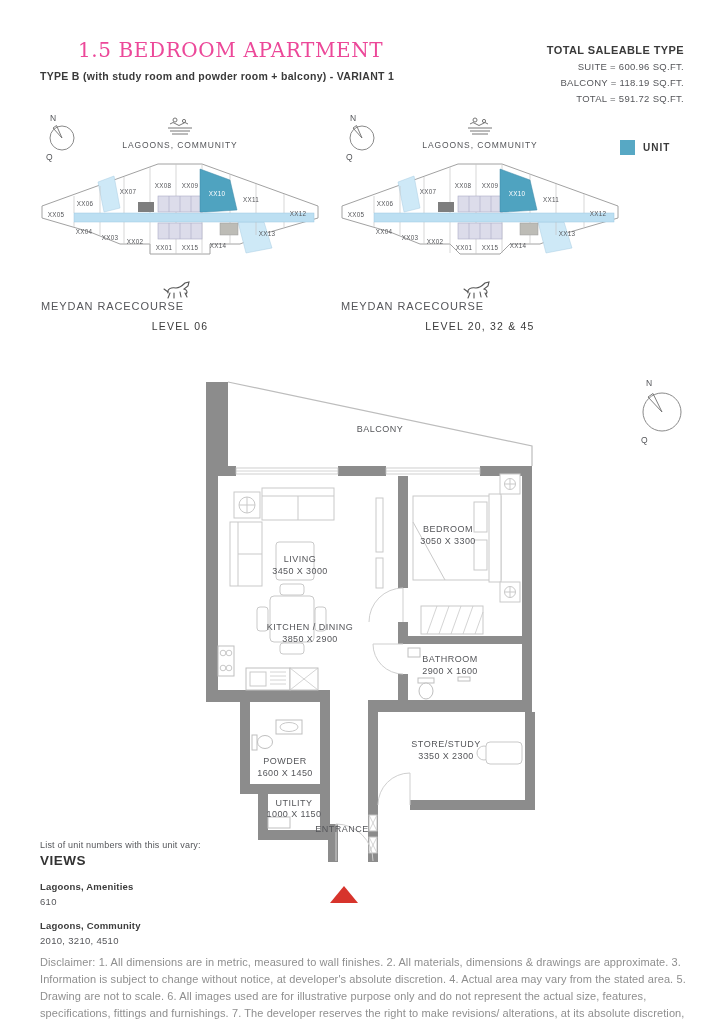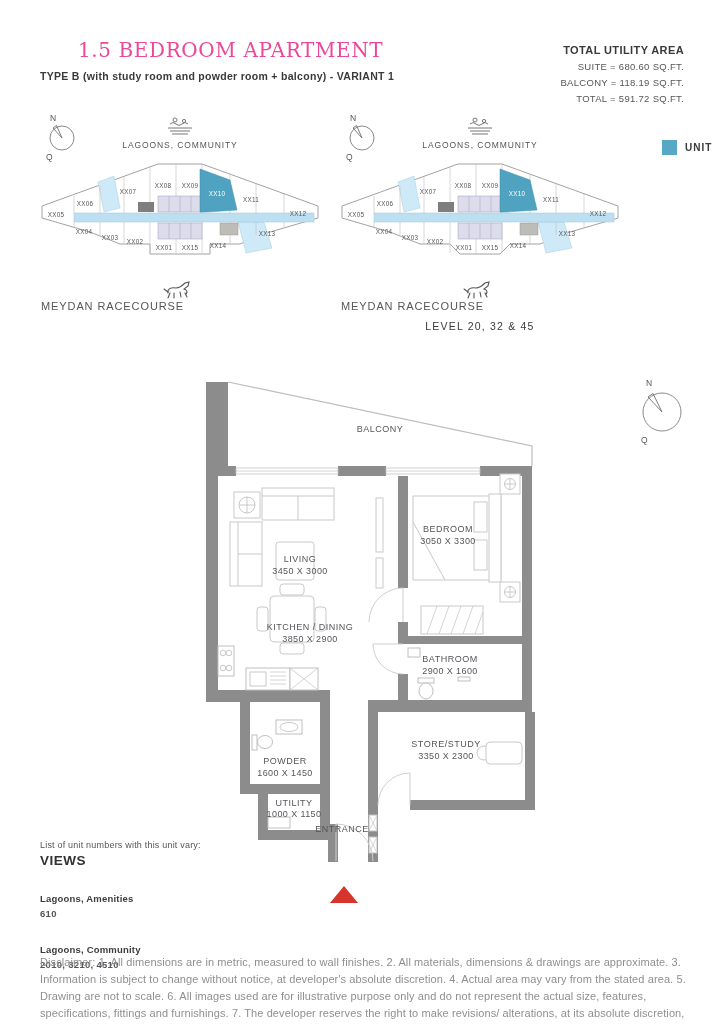--- a/index.html
+++ b/index.html
@@ -30,58 +30,58 @@
   .kp-unit{fill:#4fa3c0;stroke:#3d89a8;stroke-width:.5;}
   .kp-core{fill:#dcdcea;stroke:#ababc6;stroke-width:.6;}
   .kp-core-l{stroke:#ababc6;stroke-width:.6;}
   .kp-gray-dark{fill:#7e7e7e;}
   .kp-gray{fill:#bdbcb6;stroke:#9a9a9a;stroke-width:.5;}
   .kp-txt{font-size:6.3px;fill:#55565a;letter-spacing:.3px;text-anchor:middle;}
   .compass-txt{font-size:8.5px;fill:#55565a;}
   .compass-c{fill:none;stroke:#8a8a8a;stroke-width:1;}
   .compass-n{stroke:#6f6f6f;stroke-width:.9;fill:none;}
   
-  #legend{left:662px;top:140px;display:flex;align-items:center;gap:8px;}
+  #legend{left:620px;top:140px;display:flex;align-items:center;gap:8px;}
   #legend-swatch{width:15px;height:15px;background:#57a8c4;}
   #legend-label{font-size:10px;font-weight:bold;letter-spacing:1px;color:#3a3a3a;}
   
   #floorplan{left:200px;top:372px;}
   #fp-compass{left:620px;top:374px;}
   .wall{fill:#8c8c8c;}
   .thin{fill:none;stroke:#bdbdbd;stroke-width:1.2;}
   .furn{fill:#ffffff;stroke:#c9c9c9;stroke-width:1;}
   .furn-l{stroke:#c9c9c9;stroke-width:1;fill:none;}
   .fix{fill:#ffffff;stroke:#bfbfbf;stroke-width:1;}
   .door{fill:none;stroke:#cfcfcf;stroke-width:1;}
   .win{fill:#ffffff;stroke:#c2c2c2;stroke-width:.8;}
   .hatch{stroke:#c9c9c9;stroke-width:.8;}
   .room-n{font-size:9px;fill:#55565a;letter-spacing:.5px;text-anchor:middle;}
   .room-d{font-size:9px;fill:#55565a;letter-spacing:.4px;text-anchor:middle;}
   .tri{fill:#d7342c;}
   
   #unit-list{left:40px;top:840px;}
   #ul-intro{font-size:9px;color:#55565a;letter-spacing:.2px;}
   #ul-heading{margin-top:3px;font-size:13.5px;font-weight:bold;letter-spacing:.5px;color:#333;}
-  .ul-view{margin-top:25px;font-size:9.5px;font-weight:bold;color:#3c3c3c;letter-spacing:.2px;}
-  .ul-units{margin-top:4px;font-size:9.5px;color:#55565a;letter-spacing:.3px;font-weight:bold;}
+  .ul-view{margin-top:13px;font-size:9.5px;font-weight:bold;color:#3c3c3c;letter-spacing:.2px;}
+  .ul-units{margin-top:4px;font-size:9.5px;color:#55565a;letter-spacing:.3px;}
   
   #disclaimer{left:40px;top:954px;width:650px;font-size:11px;line-height:1.55;color:#8f8f8f;letter-spacing:.1px;}
   svg text{font-family:"Liberation Sans",sans-serif;}
 </style>
 </head>
 <body>
 
 <div id="page">
 
   <div class="abs" id="title">1.5 BEDROOM APARTMENT</div>
   <div class="abs" id="subtitle">TYPE B (with study room and powder room + balcony) - VARIANT 1</div>
 
   <div class="abs" id="area-block">
-    <div id="area-heading">TOTAL UTILITY AREA</div>
-    <div class="area-line">SUITE = 680.60 SQ.FT.</div>
+    <div id="area-heading">TOTAL SALEABLE TYPE</div>
+    <div class="area-line">SUITE = 600.96 SQ.FT.</div>
     <div class="area-line">BALCONY = 118.19 SQ.FT.</div>
     <div class="area-line">TOTAL = 591.72 SQ.FT.</div>
   </div>
 
   <div class="abs" id="legend">
     <div id="legend-swatch"></div>
     <div id="legend-label">UNIT</div>
   </div>
 
   <div class="abs keyplan" id="keyplan-1">
@@ -135,20 +135,21 @@
         <text class="kp-txt" x="227" y="80">XX13</text>
       </g>
     </svg>
     <svg class="abs kp-horse" width="36" height="20">
       <g stroke="#555" stroke-width="1.1" fill="none" stroke-linecap="round">
         <path d="M6,13 C5,9 9,7 14,8 C17,8 20,6 23,3 L27,2 L26,6 L22,9 C25,10 26,12 24,14"></path>
         <path d="M8,13 L6,18 M12,13 L12,18 M18,12 L19,17 M23,13 L25,17 M6,12 L2,9"></path>
       </g>
     </svg>
     <div class="abs kp-bottomlabel">MEYDAN RACECOURSE</div>
+    <div class="abs kp-level">LEVEL 06</div>
   </div>
 
   <div class="abs keyplan" id="keyplan-2">
     <svg class="abs kp-compass" width="46" height="52">
       <text x="14" y="9" class="compass-txt">N</text>
       <circle cx="26" cy="26" r="12" class="compass-c"></circle>
       <path class="compass-n" d="M26,26 L17,16 M26,26 L20.5,13.5 L17,16"></path>
       <text x="10" y="48" class="compass-txt">Q</text>
     </svg>
     <svg class="abs kp-topicon" width="34" height="20">

